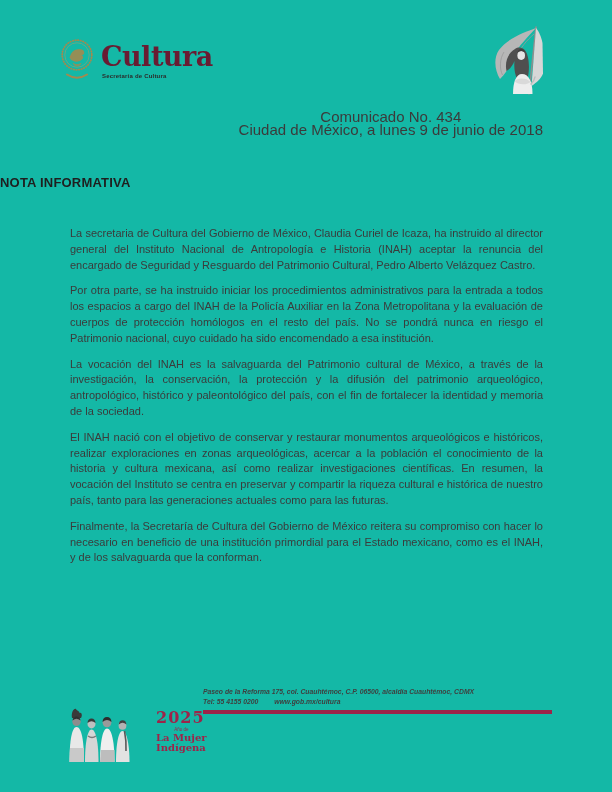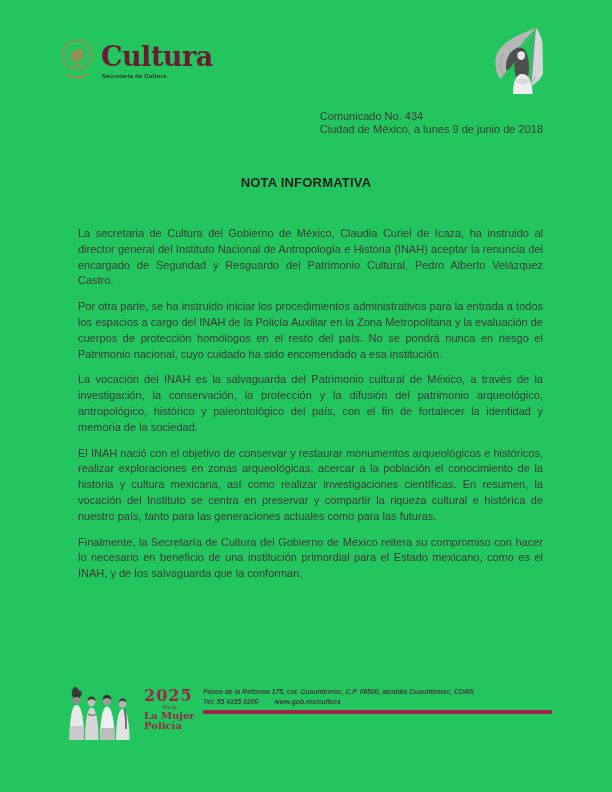--- a/index.html
+++ b/index.html
@@ -1,19 +1,19 @@
 <!DOCTYPE html>
 <html style="--maroon-dark: #691C32; --maroon: #9D2449; --gold: #A3894E; --text: #3B3B3B;"><head>
 <meta charset="utf-8">
 <style>
   html,body{margin:0;padding:0;background:#ffffff;}
   .page{
     position:relative;
     width:612px;height:792px;
-    background:#22c55e;
+    background:#14b8a6;
     overflow:hidden;
     font-family:"Liberation Sans", sans-serif;
     color:var(--text,#3b3b3b);
   }
   
   .brand{position:absolute;left:60px;top:36px;display:flex;align-items:flex-start;gap:7px;}
   .seal{width:34px;height:46px;display:block;}
   .brand-text{padding-top:8px;}
   .wordmark{
     font-family:"DejaVu Serif", serif;
@@ -23,39 +23,38 @@
     color:var(--maroon-dark,#691C32);
   }
   .tagline{
     font-size:6px;font-weight:bold;color:#2b2b2b;
     letter-spacing:0.2px;margin-top:3px;margin-left:1px;
   }
   .artwork{position:absolute;left:487px;top:24px;width:58px;height:72px;}
   
   .meta{
     position:absolute;right:69px;top:110px;
-    text-align:left;font-size:11px;line-height:13px;color:#3b3b3b;
+    text-align:center;font-size:15px;line-height:13px;color:#3b3b3b;
   }
   
   .title{
     position:absolute;left:0;right:0;top:175px;margin:0;
-    text-align:center;
     font-size:13px;font-weight:bold;color:#1f1f1f;
     letter-spacing:0.2px;
   }
   
-  .body{position:absolute;left:70px;right:69px;top:226px;margin-left:8px;}
+  .body{position:absolute;left:70px;right:69px;top:226px;}
   .body p{
     margin:0 0 10px 0;
     font-size:11px;line-height:15.8px;
     text-align:justify;
     color:#3b3b3b;
   }
   
-  .footer-left{position:absolute;left:64px;top:686px;display:flex;align-items:flex-start;gap:4px;}
+  .footer-left{position:absolute;left:64px;top:708px;display:flex;align-items:flex-start;gap:16px;}
   .women{width:76px;height:54px;display:block;}
   .yearblock{padding-top:2px;color:var(--maroon,#9D2449);}
   .year{
     font-family:"DejaVu Serif", serif;font-weight:bold;
     font-size:16px;line-height:16px;letter-spacing:1px;
   }
   .yearsub{font-size:4.5px;line-height:5px;text-align:center;margin:1px 0 1px 0;}
   .yearline{
     font-family:"DejaVu Serif", serif;font-weight:bold;
     font-size:10px;line-height:10px;
@@ -136,21 +135,21 @@
       <path d="M37 42 L50.5 42 L50.5 54 L36 54 Z" fill="#bdbdbd"></path>
       <ellipse cx="58.5" cy="17.5" rx="3.9" ry="4.3" fill="#b3b3b3"></ellipse>
       <path d="M54.8 16.5 q3.8 -3.3 7.6 0 q-0.3 -4.3 -3.8 -4.3 q-3.5 0 -3.8 4.3 z" fill="#404040"></path>
       <path d="M52 54 C52 36 54.5 23 58.5 23 C62.5 23 65.5 36 65.5 54 Z" fill="#e2e2e2"></path>
       <path d="M60.5 23 q2 10 1.5 20" fill="none" stroke="#5a5a5a" stroke-width="1.6"></path>
     </svg>
     <div class="yearblock">
       <div class="year">2025</div>
       <div class="yearsub">Año de</div>
       <div class="yearline">La Mujer</div>
-      <div class="yearline">Policía</div>
+      <div class="yearline">Indígena</div>
     </div>
   </div>
 
   <div class="footer-right">
     <div class="addr">Paseo de la Reforma 175, col. Cuauhtémoc, C.P. 06500, alcaldía Cuauhtémoc, CDMX</div>
     <div class="addr addr2">
       <span>Tel: 55 4155 0200</span>
       <span>www.gob.mx/cultura</span>
     </div>
     <div class="divider"></div>

